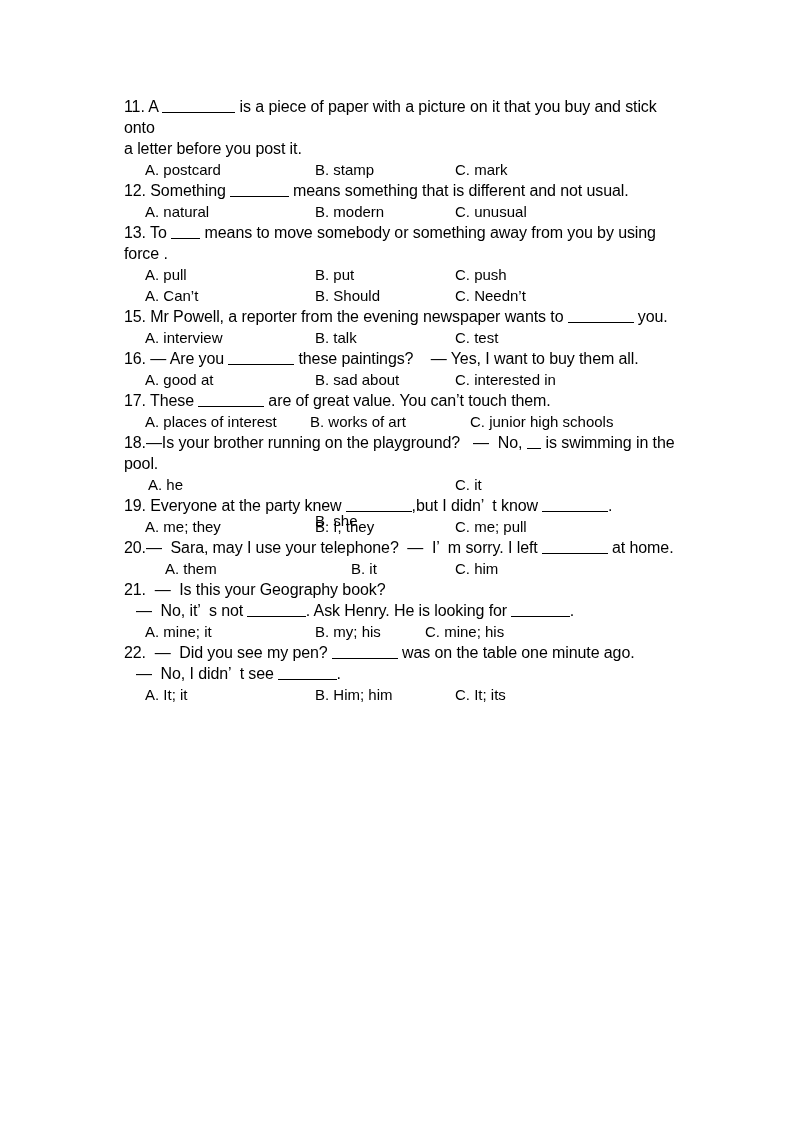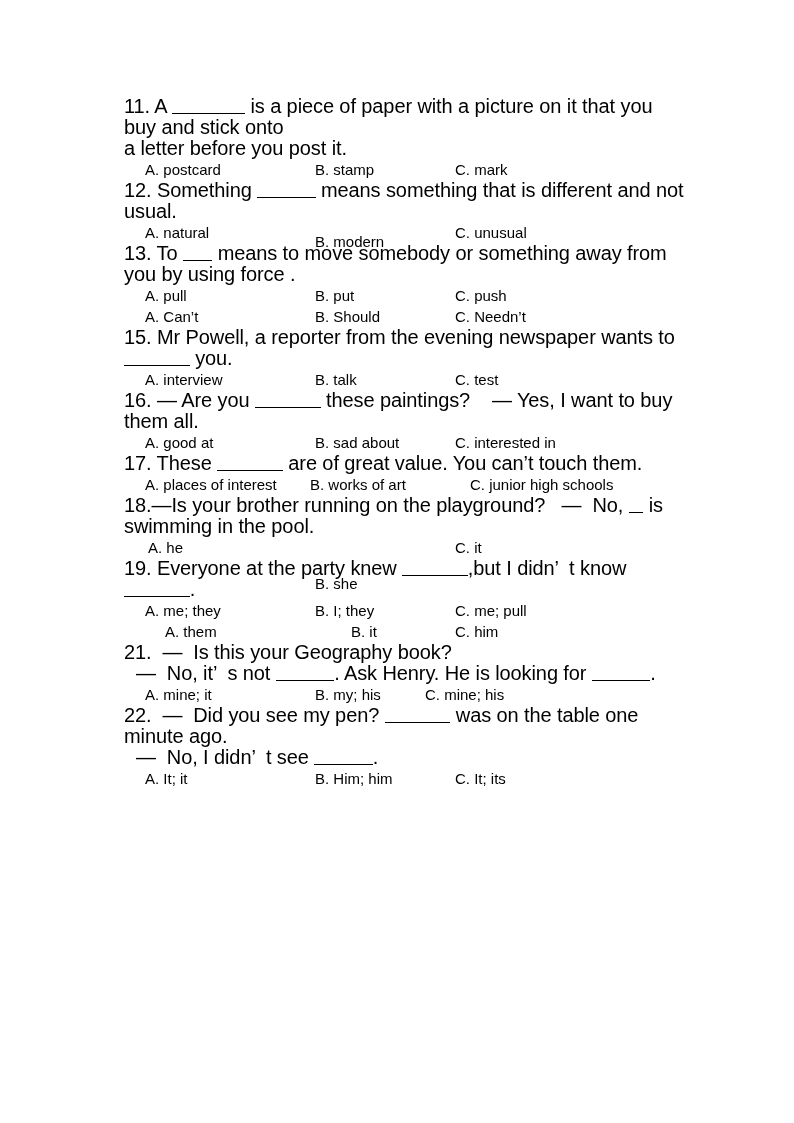--- a/index.html
+++ b/index.html
@@ -28,21 +28,21 @@
     position: absolute;
     left: 124px;
     top: 96px;
     width: 560px;
   }
   .question {
     margin: 0;
     padding: 0;
   }
   .qline {
-    font-size: 20px;
+    font-size: 16px;
     line-height: 21px;
     white-space: pre-wrap;
     letter-spacing: -0.1px;
     margin: 0;
   }
   .qline.indent-1 { padding-left: 12px; }
   .optrow {
     font-size: 15px;
     line-height: 21px;
     white-space: nowrap;
@@ -74,21 +74,21 @@
         <div class="optrow">
           <span class="opt" style="left: 21px;">A. postcard</span>
           <span class="opt" style="left: 191px;">B. stamp</span>
           <span class="opt" style="left: 331px;">C. mark</span>
         </div>
       </div>
       <div class="question">
         <div class="qline">12. Something <span class="blank" style="width: 58.4px;"></span> means something that is different and not usual.</div>
         <div class="optrow">
           <span class="opt" style="left: 21px;">A. natural</span>
-          <span class="opt" style="left: 191px; margin-top: 9px;">B. modern</span>
+          <span class="opt" style="left: 191px;">B. modern</span>
           <span class="opt" style="left: 331px;">C. unusual</span>
         </div>
       </div>
       <div class="question">
         <div class="qline">13. To <span class="blank" style="width: 29.2px;"></span> means to move somebody or something away from you by using force .</div>
         <div class="optrow">
           <span class="opt" style="left: 21px;">A. pull</span>
           <span class="opt" style="left: 191px;">B. put</span>
           <span class="opt" style="left: 331px;">C. push</span>
         </div>
@@ -134,20 +134,21 @@
       </div>
       <div class="question">
         <div class="qline">19. Everyone at the party knew <span class="blank" style="width: 65.7px;"></span>,but I didn’  t know <span class="blank" style="width: 65.7px;"></span>.</div>
         <div class="optrow">
           <span class="opt" style="left: 21px;">A. me; they</span>
           <span class="opt" style="left: 191px;">B. I; they</span>
           <span class="opt" style="left: 331px;">C. me; pull</span>
         </div>
       </div>
       <div class="question">
+        <div class="qline">20.—  Sara, may I use your telephone?  —  I’  m sorry. I left <span class="blank" style="width: 65.7px;"></span> at home.</div>
         <div class="optrow">
           <span class="opt" style="left: 21px; margin-left: 20px;">A. them</span>
           <span class="opt" style="left: 191px; margin-left: 36px;">B. it</span>
           <span class="opt" style="left: 331px;">C. him</span>
         </div>
       </div>
       <div class="question">
         <div class="qline">21.  —  Is this your Geography book?</div>
         <div class="qline indent-1" style="padding-left: 12px;">—  No, it’  s not <span class="blank" style="width: 58.4px;"></span>. Ask Henry. He is looking for <span class="blank" style="width: 58.4px;"></span>.</div>
         <div class="optrow">

